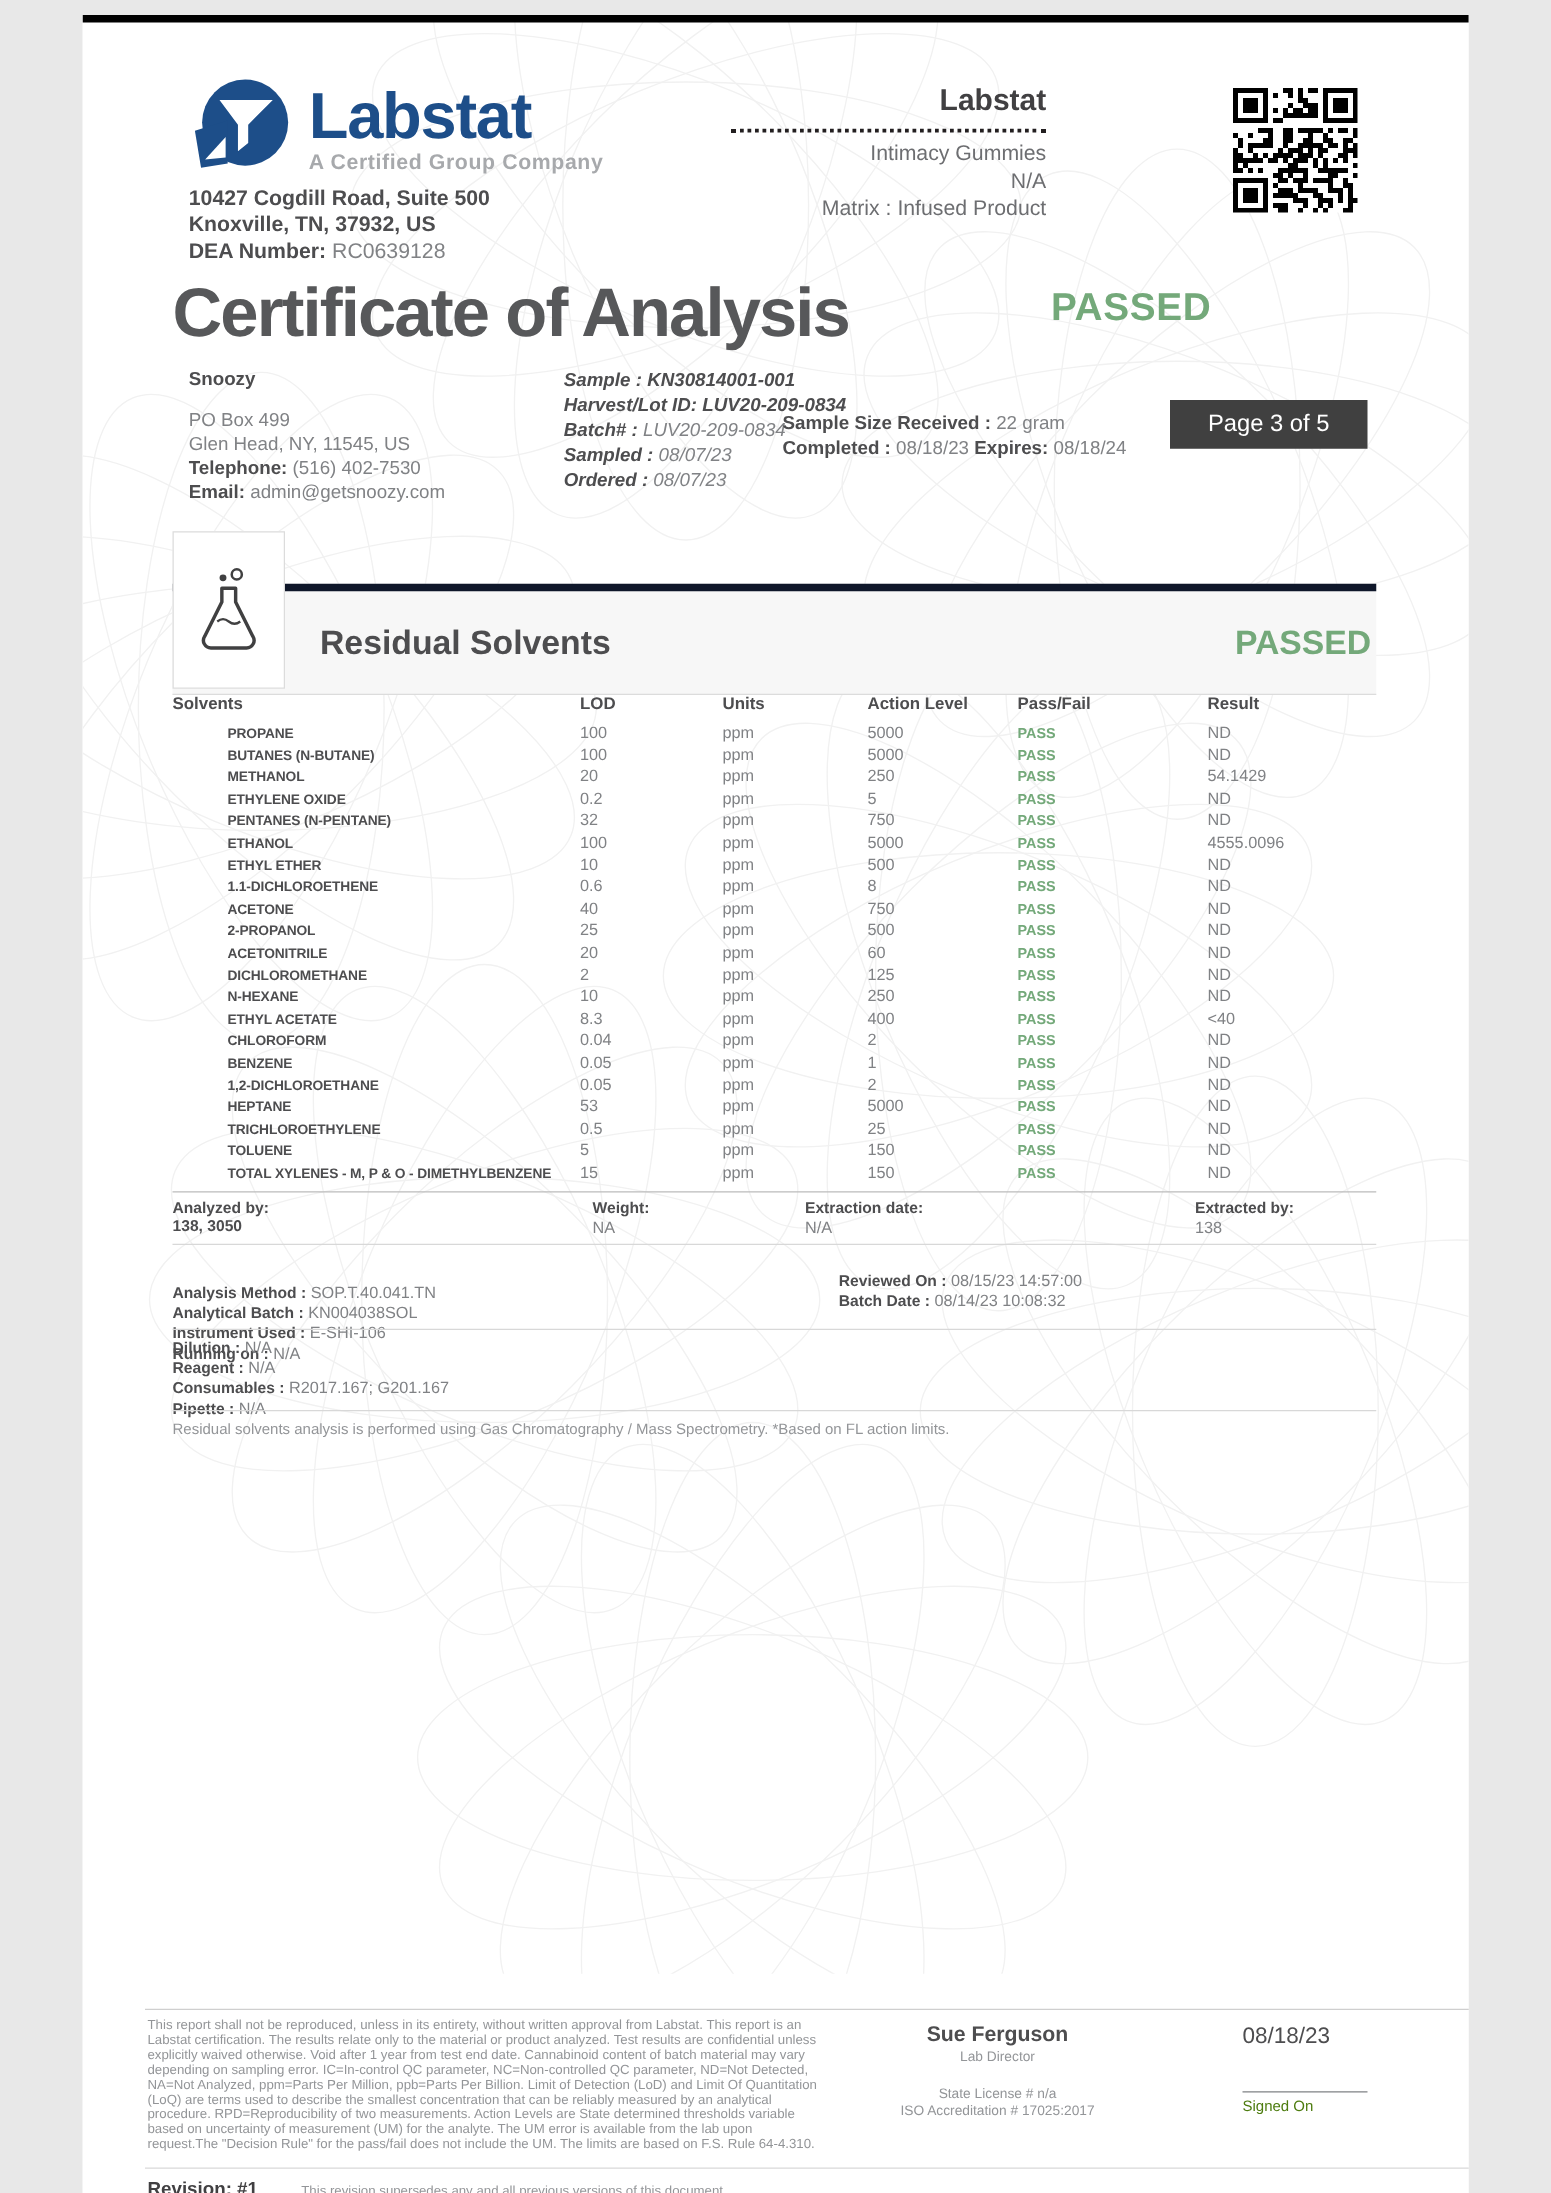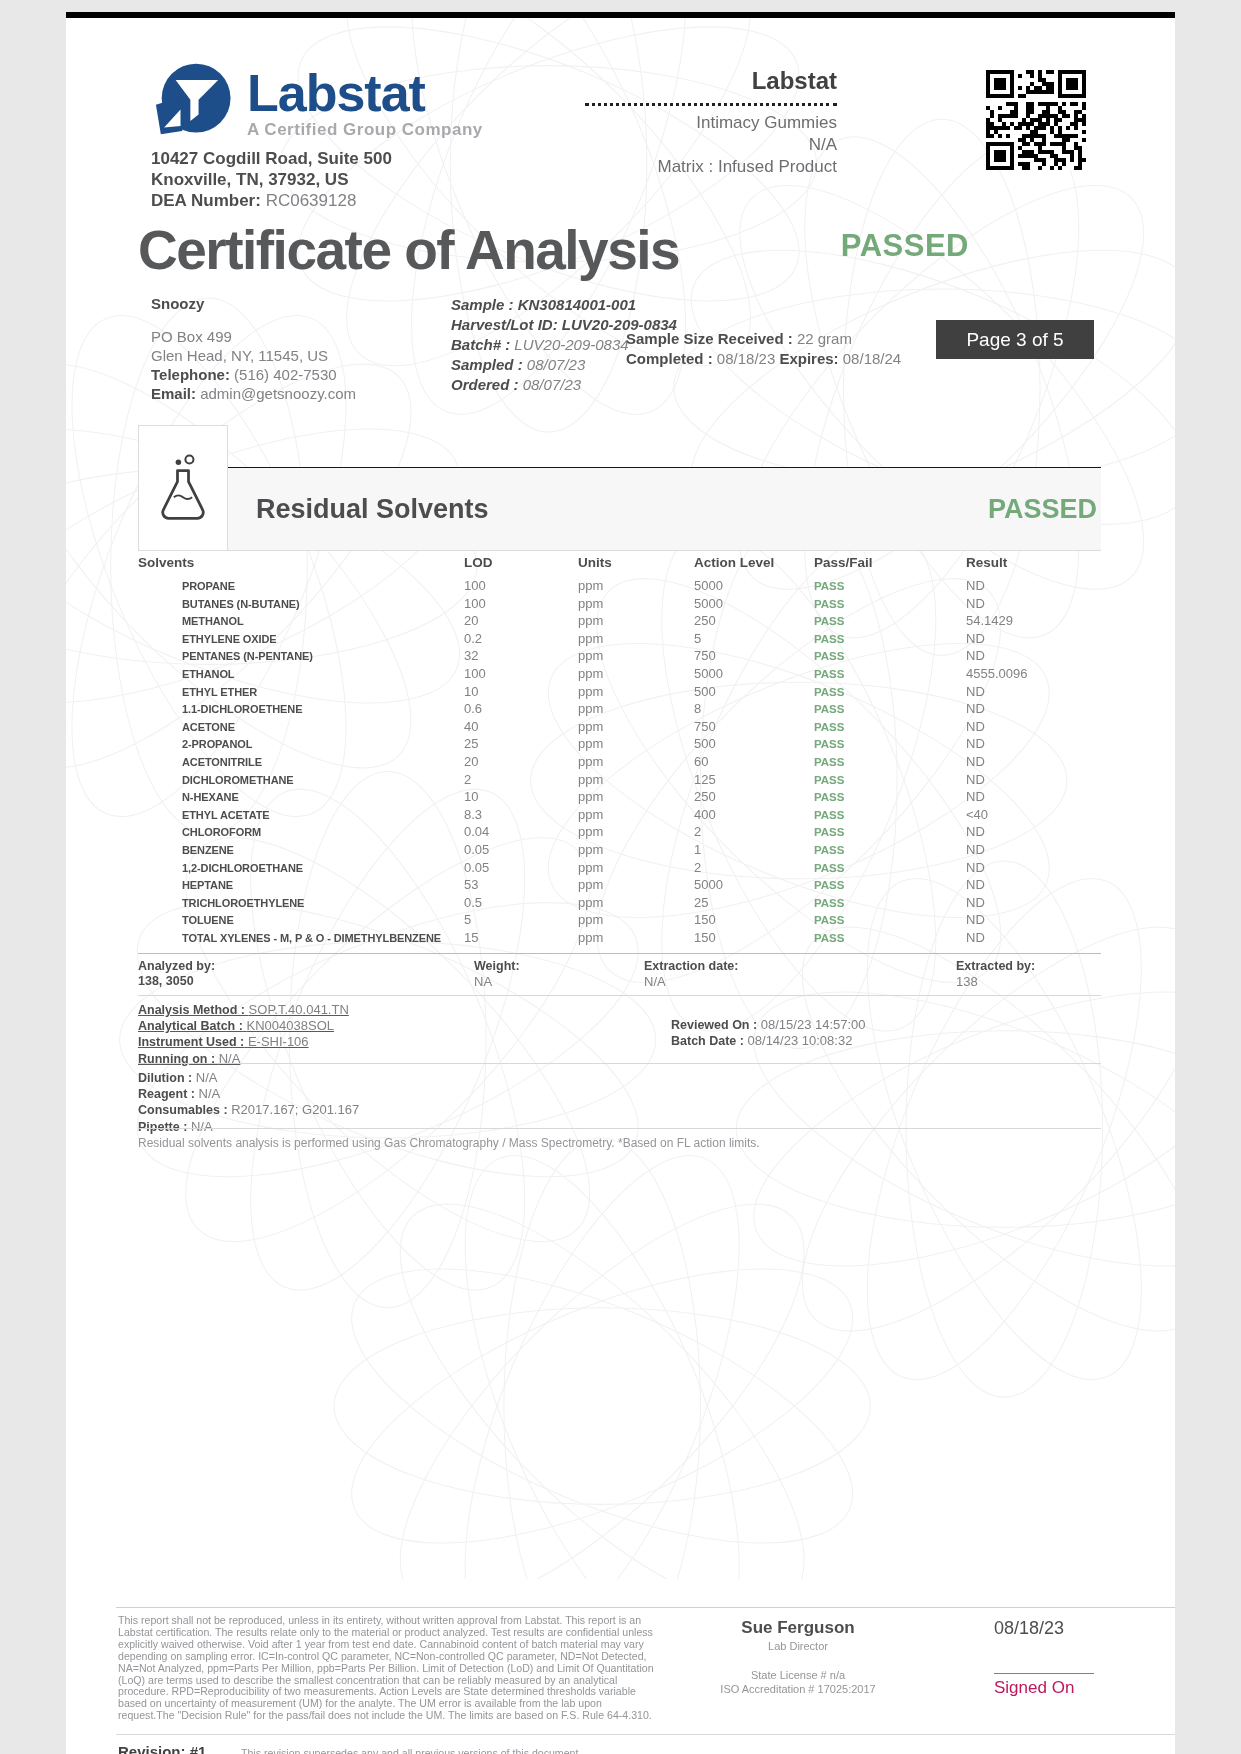--- a/index.html
+++ b/index.html
@@ -33,21 +33,21 @@
   .client{position:absolute;top:282px;left:85px;font-size:15px;color:#808285;line-height:19px;}
   .client .name{font-weight:bold;color:#4d4d4f;margin-bottom:14px;}
   .lbl{font-weight:bold;color:#4d4d4f;}
   .val{font-weight:normal;color:#808285;}
   .sample-col1{position:absolute;top:283px;left:385px;font-size:15px;line-height:20px;font-style:italic;}
   .sample-col1 .strong .val{font-weight:bold;color:#4d4d4f;}
   .sample-col2{position:absolute;top:317px;left:560px;font-size:15px;line-height:20px;}
 
   
   .section-band{position:absolute;top:455px;left:72px;width:963px;height:82px;background:#f7f7f7;
-                border-top:1px solid #0f172a;border-bottom:1px solid #dcdcdc;
+                border-top:6px solid #0f172a;border-bottom:1px solid #dcdcdc;
                 display:flex;align-items:center;}
   .icon-cell{position:absolute;top:413px;left:72px;width:88px;height:124px;background:#fff;
              border:1px solid #dcdcdc;display:flex;align-items:center;justify-content:center;z-index:2;}
   .section-title{margin-left:118px;font-size:27px;font-weight:bold;color:#4d4d4f;}
   .section-passed{margin-left:auto;margin-right:4px;font-size:27px;font-weight:bold;color:var(--green);}
 
   
   .tbl{position:absolute;top:543px;left:72px;width:963px;}
   .trow{display:grid;grid-template-columns:326px 114px 116px 120px 152px 1fr;align-items:baseline;}
   .thead{font-size:13.5px;font-weight:bold;color:#4d4d4f;height:23px;}
@@ -58,40 +58,40 @@
 
   
   .an-strip{position:absolute;top:941px;left:72px;width:963px;border-top:1px solid #bcbcbc;border-bottom:1px solid #d8d8d8;
             padding:5px 0 6px 0;display:grid;grid-template-columns:336px 170px 312px 1fr;}
   .an-strip .h{font-size:12.5px;font-weight:bold;color:#4d4d4f;line-height:15px;}
   .an-strip .v{font-size:13px;color:#808285;line-height:15px;}
 
   
   .detail{font-size:13px;line-height:15.2px;}
   .detail .lbl{font-size:12.5px;}
-  .block-a{position:absolute;top:990px;left:72px;text-decoration:underline;}
+  .block-a{position:absolute;top:1014px;left:72px;}
   .block-a-right{position:absolute;top:1005px;left:605px;}
   .rule2{position:absolute;left:72px;width:963px;border-top:1px solid #d8d8d8;}
   .block-b{position:absolute;top:1058px;left:72px;}
   .note{position:absolute;top:1124px;left:72px;font-size:12px;color:#939598;}
 
   
   .foot-rule{position:absolute;top:1595px;left:50px;width:1140px;border-top:1px solid #cfcfcf;}
   .disclaimer{position:absolute;top:1603px;left:52px;width:538px;font-size:10.6px;color:#939598;line-height:11.9px;}
   .signer{position:absolute;top:1606px;left:622px;width:220px;text-align:center;}
   .signer .nm{font-size:17px;font-weight:bold;color:#4d4d4f;}
   .signer .rl{font-size:11px;color:#939598;margin-top:2px;}
   .signer .lic{font-size:11px;color:#939598;margin-top:16px;line-height:14px;}
   .sig-block{position:absolute;top:1598px;left:793px;width:110px;text-align:center;}
   .sig-line{border-top:1px solid #808285;margin-top:2px;}
   .sig-cap{font-size:13px;color:#6d6e71;margin-top:4px;}
   .date-block{position:absolute;top:1606px;left:928px;width:120px;}
   .date-block .dt{font-size:18px;color:#4d4d4f;}
   .date-block .ln{border-top:1px solid #808285;margin-top:34px;width:100px;}
-  .date-block .cap{font-size:17px;color:#be185d;margin-top:4px;}
+  .date-block .cap{font-size:12px;color:#4d7c0f;margin-top:4px;}
   .rev-rule{position:absolute;top:1722px;left:50px;width:1140px;border-top:1px solid #d9d9d9;}
   .rev-label{position:absolute;top:1731px;left:52px;font-size:15px;font-weight:bold;color:#414042;}
   .rev-note{position:absolute;top:1735px;left:175px;font-size:10.6px;color:#939598;}
 </style>
 </head>
 <body>
 
 <div class="page">
 
   <svg class="deco-svg" id="deco" viewBox="0 0 1241 1754">

